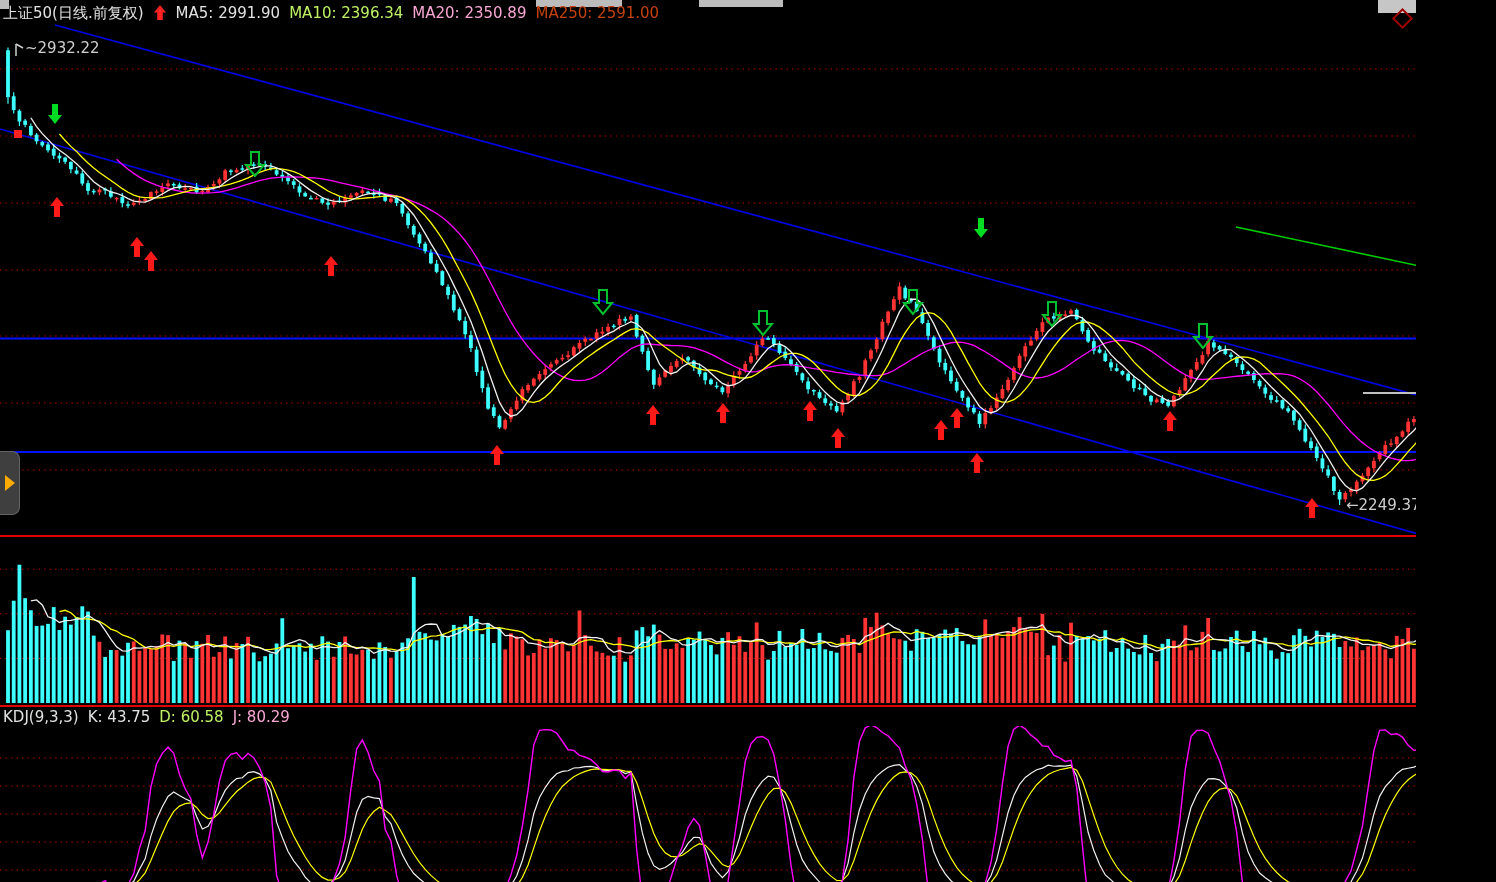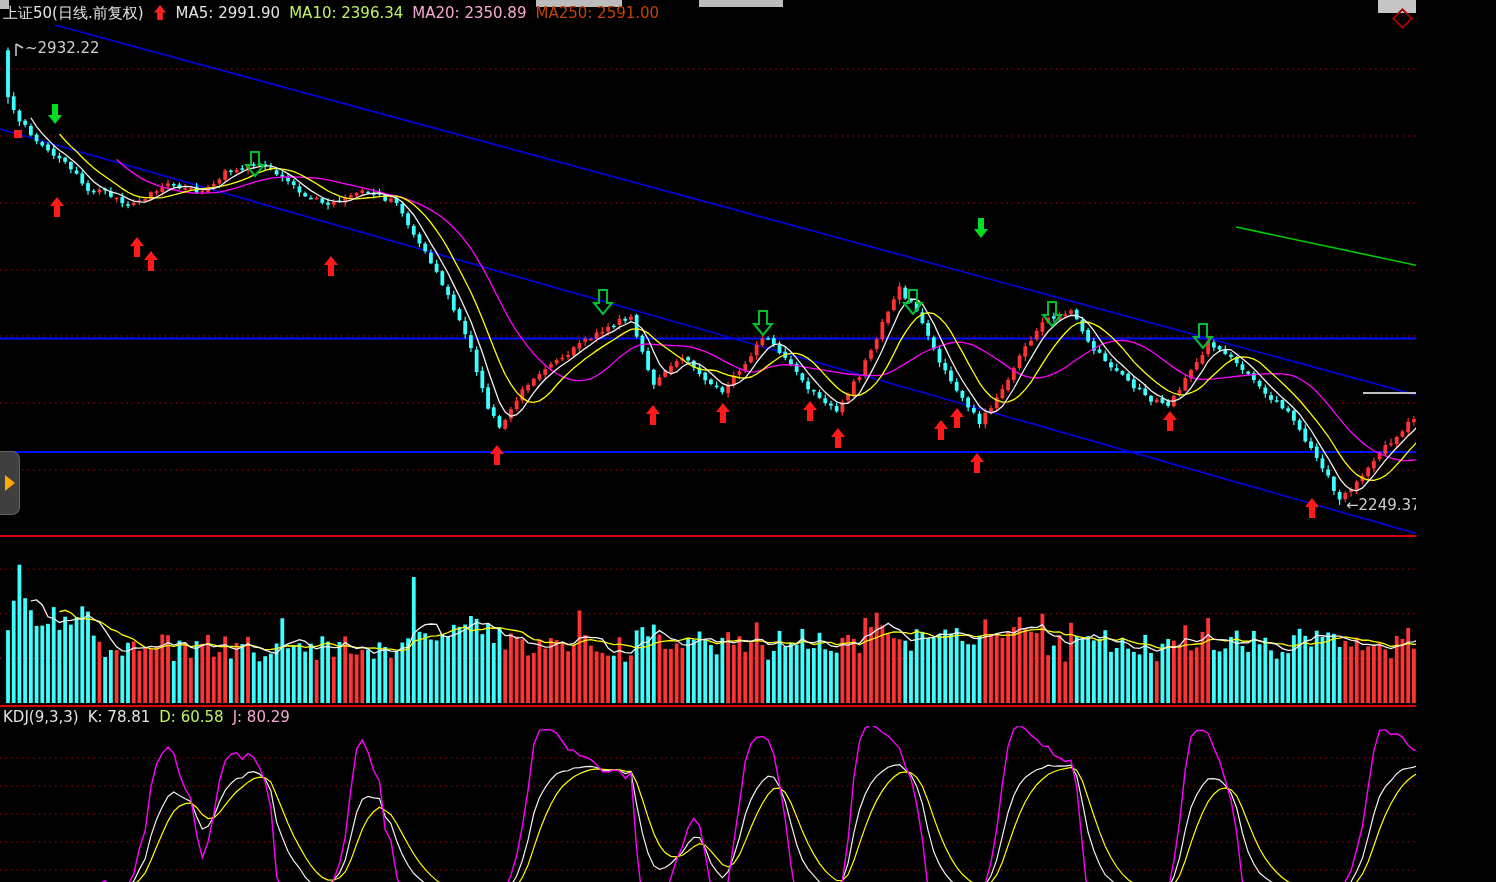--- a/index.html
+++ b/index.html
@@ -928,21 +928,21 @@
     <span class="g">MA250: 2591.00</span>
   </div>
 
   <div class="anno anno-high">~2932.22</div>
   <div class="anno anno-low">←2249.37</div>
   <div class="last-price">241</div>
 
 
   <div class="hdr kdj-hdr">
     <span class="w">KDJ(9,3,3)</span>
-    <span class="w">K: 78.81</span>
+    <span class="w">K: 43.75</span>
     <span class="y">D: 60.58</span>
     <span class="m">J: 80.29</span>
   </div>
 
   <div class="axis-lab" id="vol6">6</div>
   <div class="axis-lab" id="vol4">4</div>
   <div class="axis-lab" id="vol2">2</div>
   <div class="axis-lab" id="volx">X10</div>
   <div class="axis-lab" id="kdj100">100</div>
 

